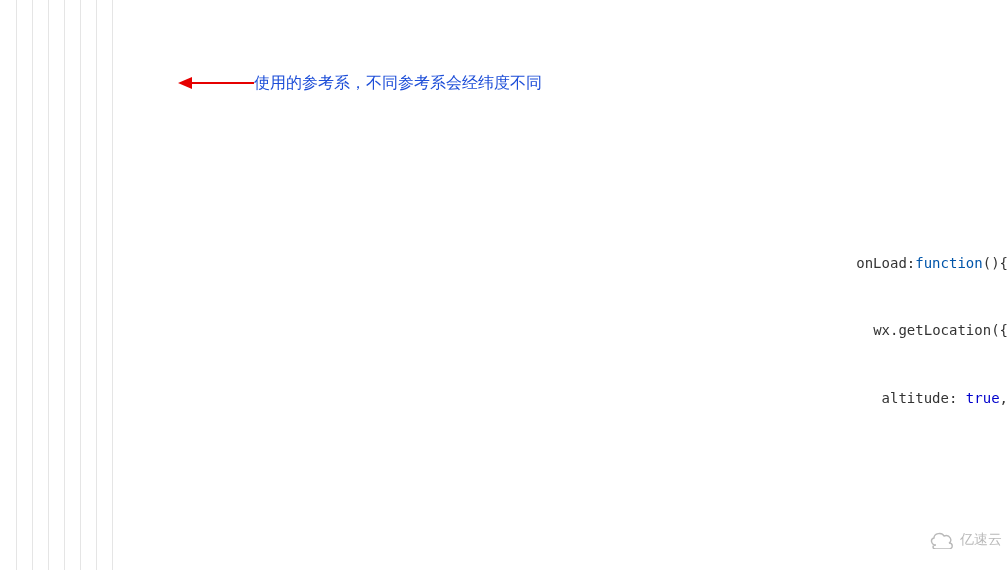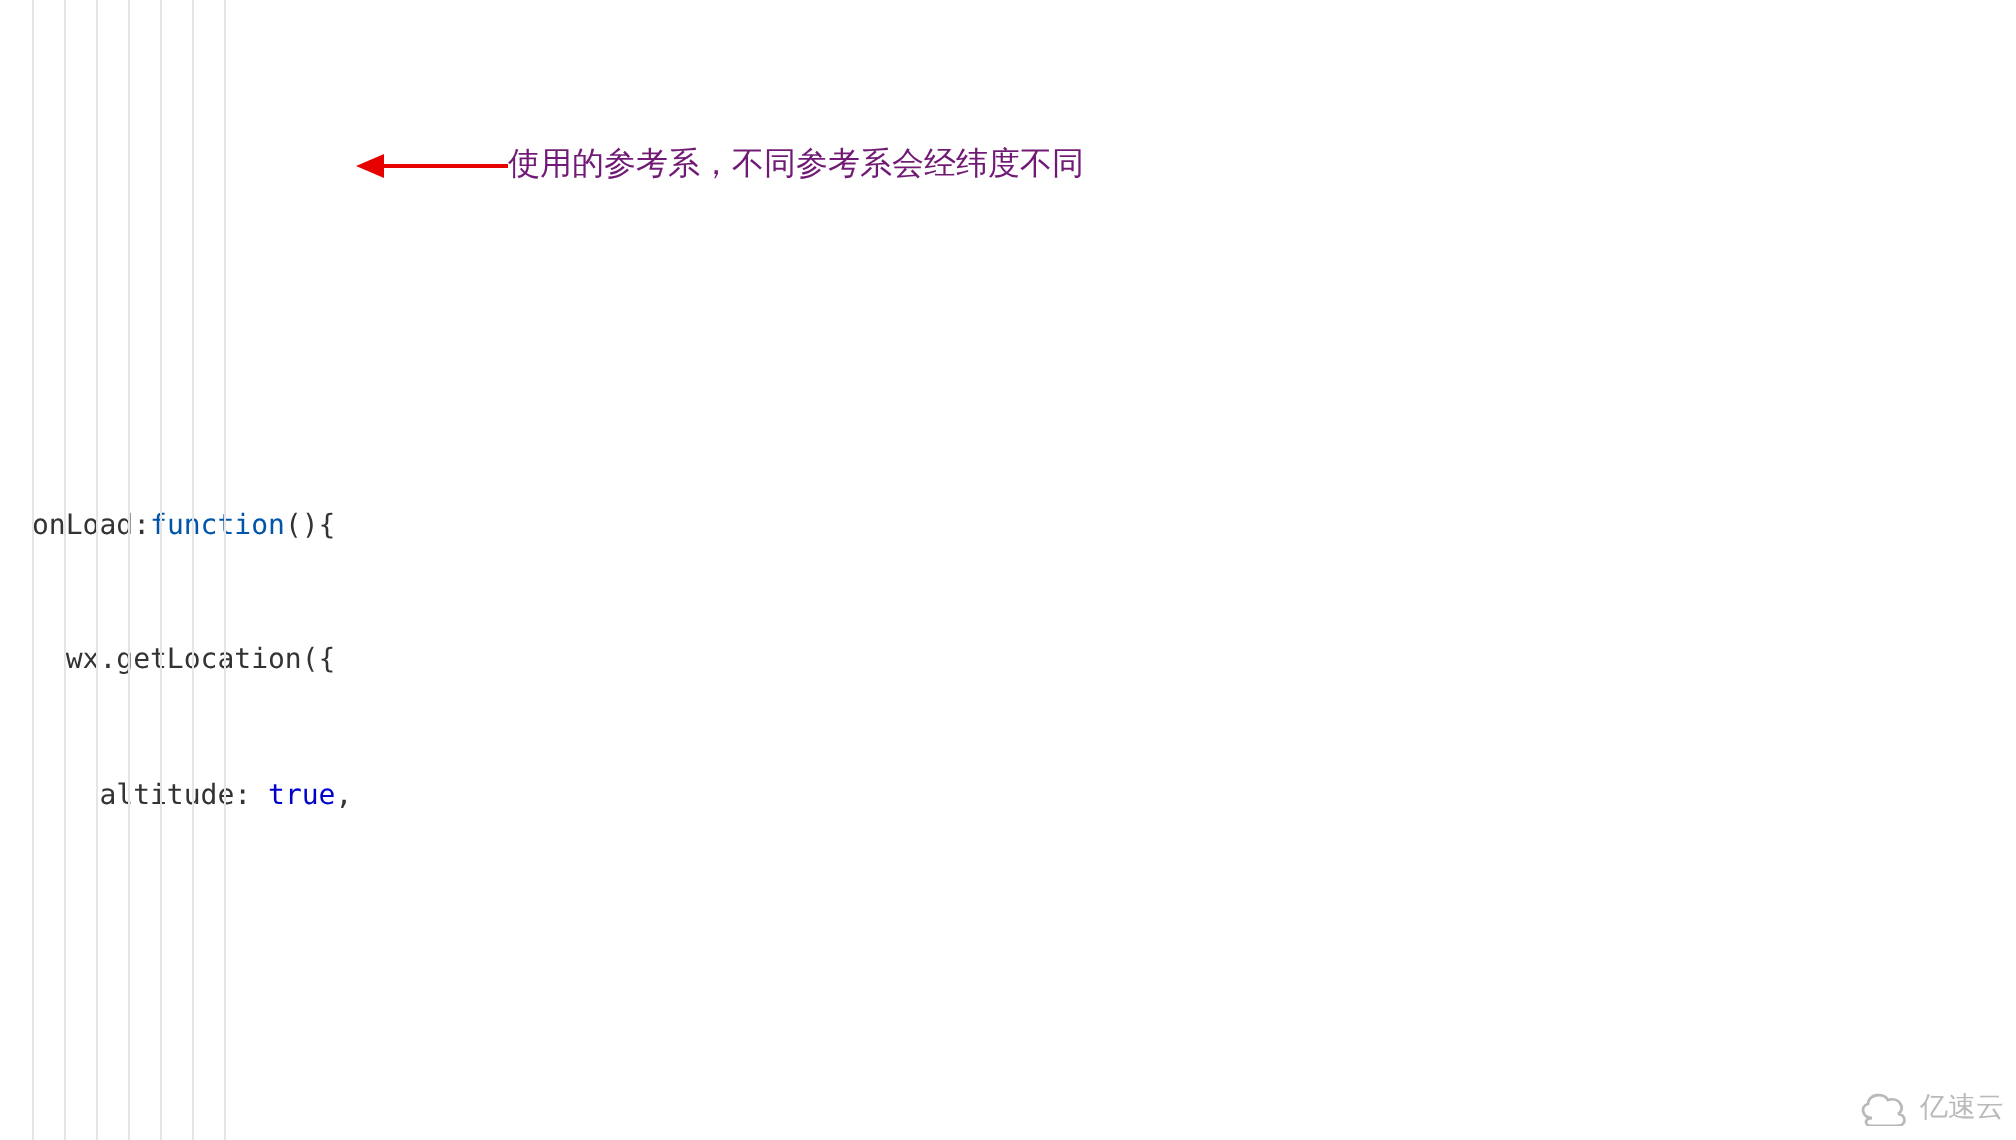--- a/index.html
+++ b/index.html
@@ -26,47 +26,47 @@
     top: 0;
     bottom: 0;
     width: 0;
     border-left: 1px solid #e5e5e5;
   }
   .kw { color: #0000cc; }       
   .fn { color: #0055aa; }
   .str { color: #aa1111; }
   .annotation {
     position: absolute;
-    color: #701a75;
+    color: #1d4ed8;
     font-family: "Microsoft YaHei", "SimSun", sans-serif;
     font-size: 16px;
     white-space: nowrap;
     display: flex;
     align-items: center;
   }
   .arrow-svg {
     width: 76px;
     height: 18px;
     flex: 0 0 auto;
   }
   .watermark {
     position: absolute;
     right: 6px;
-    bottom: 6px;
+    bottom: 20px;
     display: flex;
     align-items: center;
     gap: 4px;
     color: #b9b9b9;
     font-family: "Microsoft YaHei", sans-serif;
     font-size: 14px;
   }
   .watermark svg { display:block; }
   
   [data-bind] { white-space: pre; }
-  .line { display:block; }
+  .line { display:block;text-align:right; }
 </style>
 </head>
 <body>
 
 <div class="code-area">
   
   <div class="guide" style="left:16px;"></div>
   <div class="guide" style="left:32px;"></div>
   <div class="guide" style="left:48px;"></div>
   <div class="guide" style="left:64px;"></div>

